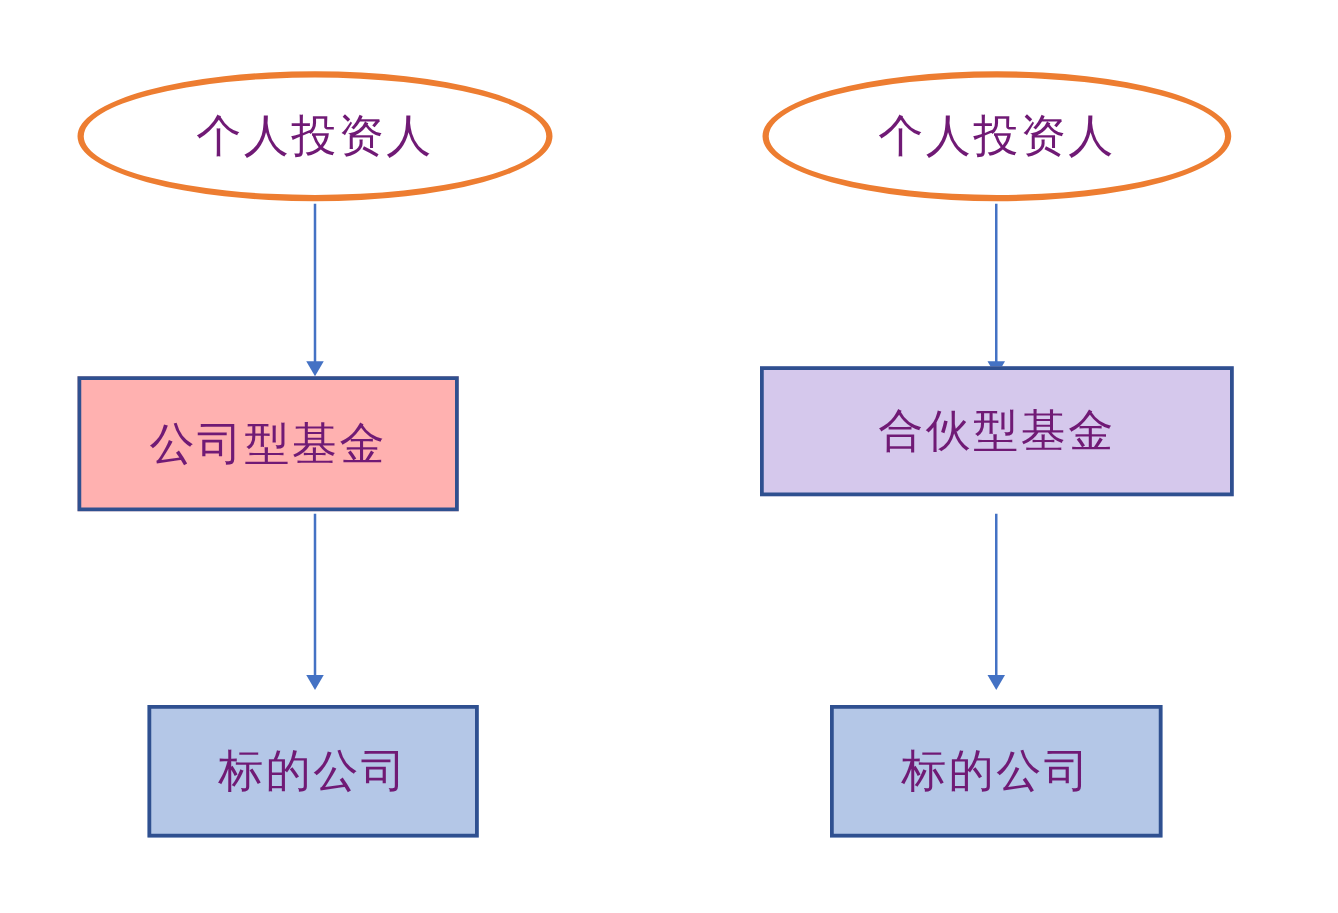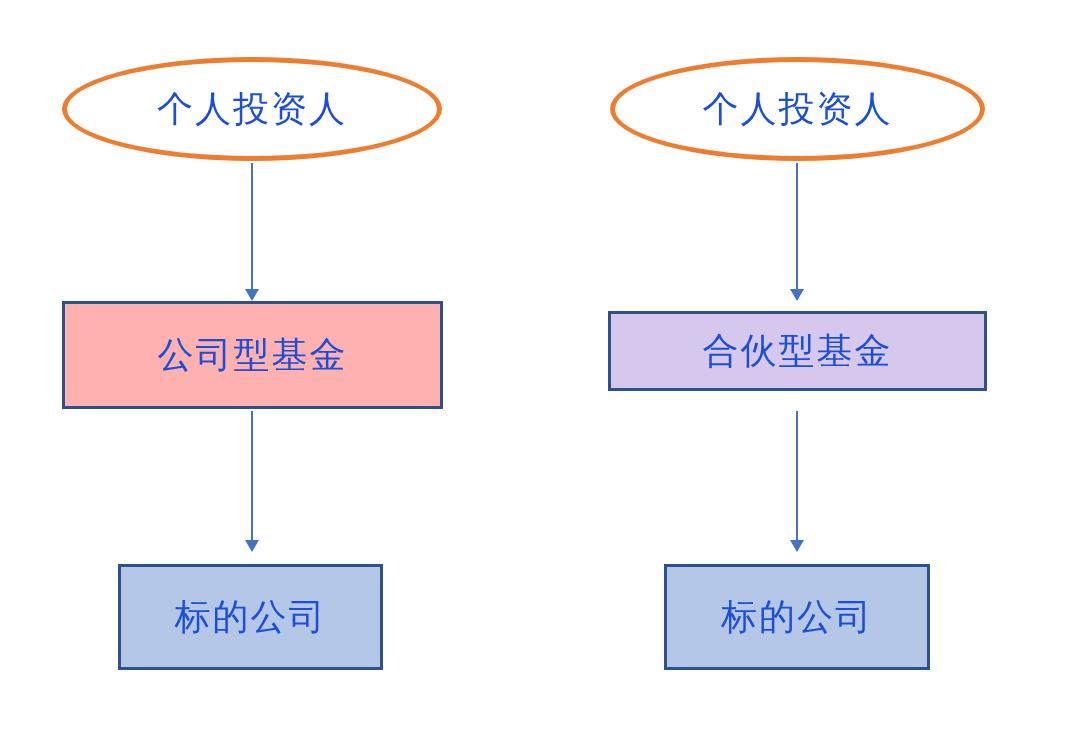--- a/index.html
+++ b/index.html
@@ -14,45 +14,45 @@
     height: 730px;
     background: #ffffff;
     overflow: hidden;
   }
   .node {
     position: absolute;
     display: flex;
     align-items: center;
     justify-content: center;
     box-sizing: border-box;
-    color: #1d4ed8;
+    color: #701a75;
     font-size: 36px;
     letter-spacing: 2px;
     text-align: center;
   }
   .ellipse {
     border: 5px solid #ED7D31;
     border-radius: 50%;
     background: #ffffff;
   }
   .rect {
     border: 3px solid #2F5090;
   }
   .fill-company     { background: #FFB1B0; }
   .fill-partnership { background: #D5C8EC; }
   .fill-target      { background: #B4C7E7; margin-top: 12px; }
 
   
   .ellipse-left { left: 62px;  top: 57px;  width: 380px; height: 104px; }
-  .fund-left    { left: 62px;  top: 301px; width: 381px; height: 108px; }
+  .fund-left    { left: 62px;  top: 301px; width: 305px; height: 108px; }
   .target-left  { left: 118px; top: 552px; width: 265px; height: 106px; }
 
   
   .ellipse-right { left: 610px; top: 57px;  width: 375px; height: 104px; }
-  .fund-right    { left: 608px; top: 311px; width: 379px; height: 80px; }
+  .fund-right    { left: 608px; top: 293px; width: 379px; height: 104px; }
   .target-right  { left: 664px; top: 552px; width: 266px; height: 106px; }
 
   
   .arrow {
     position: absolute;
     width: 16px;
   }
   .arrow .line {
     position: absolute;
     left: 50%;

